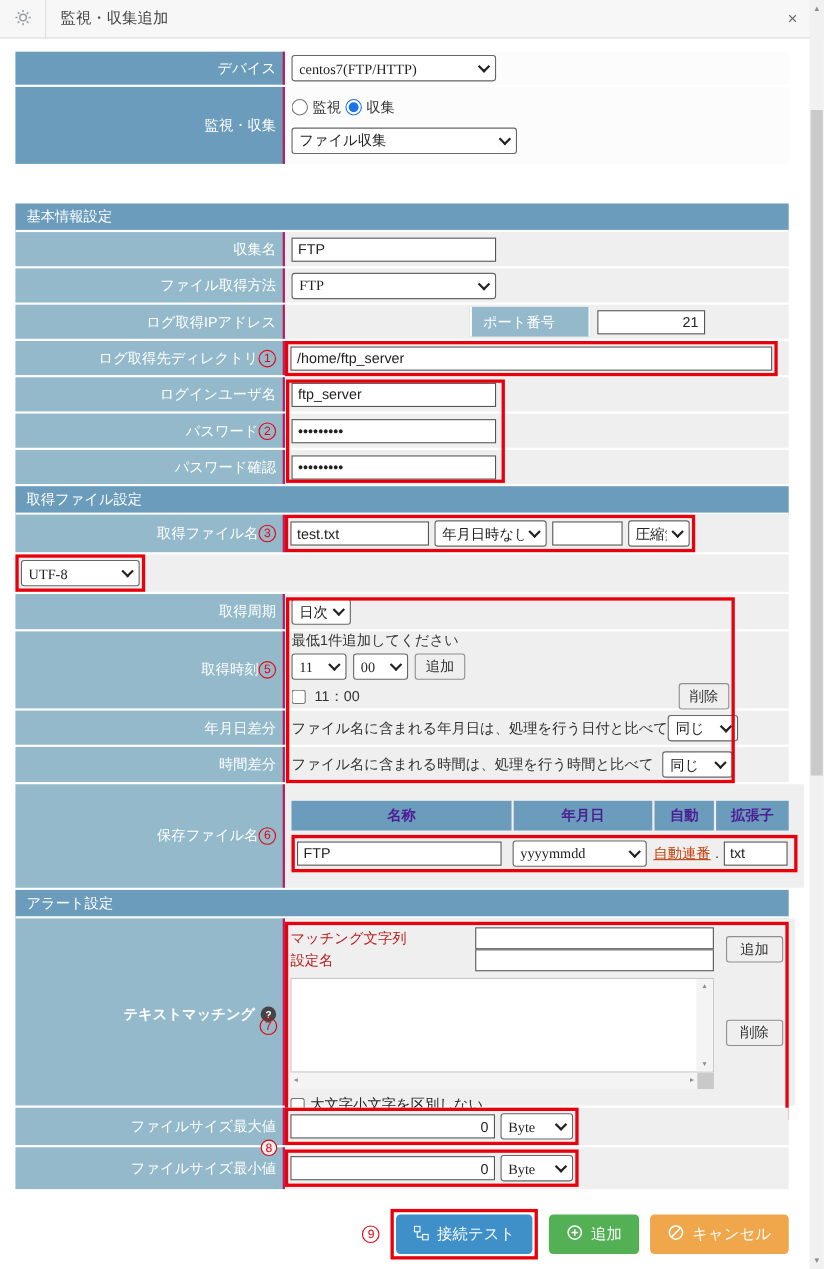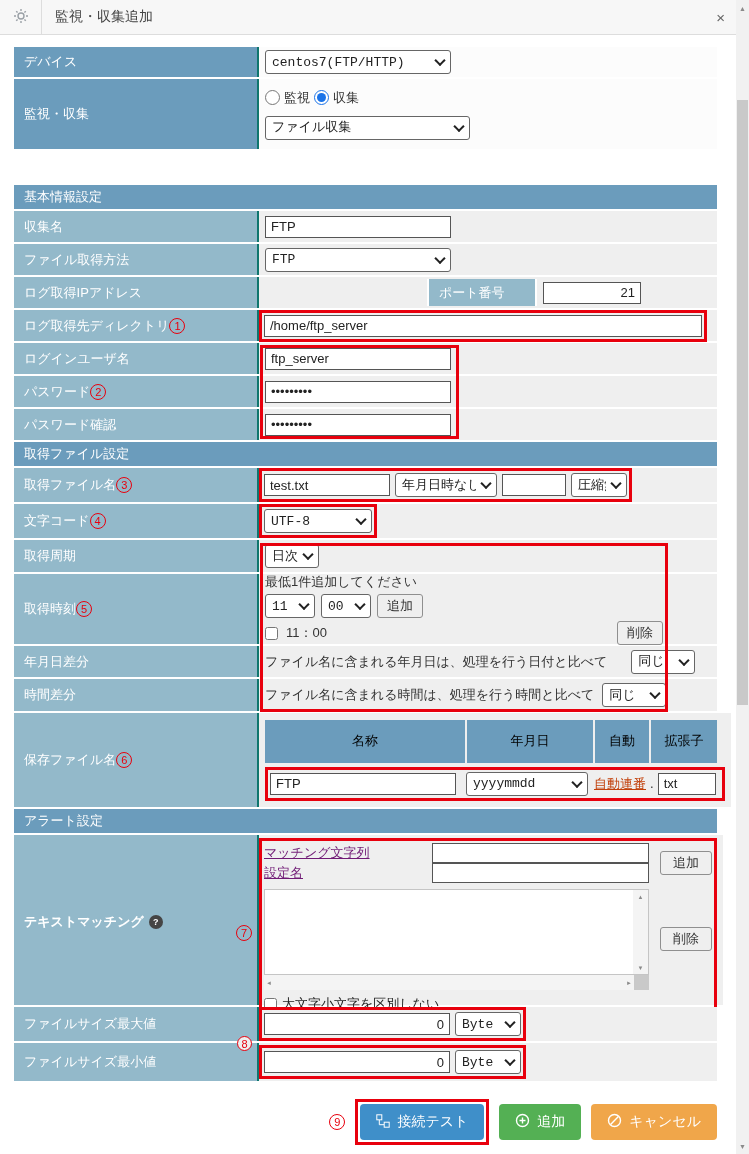--- a/index.html
+++ b/index.html
@@ -34,21 +34,21 @@
   .sb-arrow { position: absolute; left: 0; width: 13px; height: 14px;
     font-size: 7px; color: #8a8a8a; display: flex; align-items: center; justify-content: center; }
   .sb-arrow.up { top: 1px; } .sb-arrow.down { bottom: 1px; }
   .sb-thumb { position: absolute; left: 1px; width: 11px; top: 100px; height: 605px; background: #c9c9c9; }
   
   .main { position: absolute; left: 14px; top: 47px; width: 703px; }
   .trow { display: flex; border-bottom: 2px solid #fff; }
   .tlabel {
     width: 245px; flex: none; background: #93b9ca; color: #fff;
     padding: 0 6px 0 10px; display: flex; align-items: center;
-    border-right: 2px solid #0f766e; position: relative; justify-content: flex-start;
+    border-right: 2px solid #be185d; position: relative; justify-content: flex-end;
   }
   .tlabel.dark { background: #6b9cbc; }
   .tcontent { flex: 1; background: #efefef; padding: 3px 6px; display: flex; align-items: center; }
   .tcontent.white { background: #fcfcfc; }
   .section-h {
     background: #6b9cbc; color: #fff; height: 26px; padding: 0 10px;
     display: flex; align-items: center; border-bottom: 2px solid #fff;
   }
   .gap { height: 34px; }
   
@@ -58,21 +58,21 @@
   
   .inp {
     border: 1px solid #555; background: #fff; height: 22px; padding: 0 5px;
     font-size: 13px; font-family: inherit; color: #222;
   }
   .inp.right { text-align: right; }
   .sel { position: relative; display: inline-block; height: 24px; }
   .sel select {
     appearance: none; -webkit-appearance: none; width: 100%; height: 24px;
     border: 1px solid #666; border-radius: 3px; background: #fff;
-    padding: 0 20px 0 6px; font-size: 13px; font-family: Liberation Mono, monospace; color: #222;
+    padding: 0 20px 0 6px; font-size: 13px; font-family: Liberation Serif, serif; color: #222;
   }
   .sel::after {
     content: ""; position: absolute; right: 7px; top: 50%; width: 6px; height: 6px;
     border-right: 2px solid #222; border-bottom: 2px solid #222;
     transform: translateY(-70%) rotate(45deg); pointer-events: none;
   }
   .btn-small {
     border: 1px solid #8f8f8f; border-radius: 3px; background: #efefef;
     padding: 2px 9px; font-size: 13px; font-family: inherit; color: #333; cursor: pointer;
   }
@@ -96,29 +96,29 @@
   }
   .time-col { display: flex; flex-direction: column; gap: 3px; width: 100%; }
   .time-line { display: flex; align-items: center; gap: 6px; }
   .time-line3 { display: flex; align-items: center; gap: 8px; width: 398px; }
   .time-line3 .btn-small { margin-left: auto; }
   .savegrid-h {
     display: grid; grid-template-columns: 200px 126px 54px 66px; gap: 2px; width: 452px;
     margin-bottom: 4px;
   }
   .savegrid-h > div {
-    background: #6b9cbc; color: #000000; height: 43px;
-    display: flex; align-items: center; justify-content: center;
+    background: #6b9cbc; color: #4c1d95; height: 27px;
+    display: flex; align-items: center; justify-content: center; font-weight: bold;
   }
   .savegrid-r { display: grid; grid-template-columns: 194px 124px 56px 70px; gap: 2px; align-items: center; }
   .auto-link { color: #c2410c; text-decoration: underline; cursor: pointer; justify-self: center; }
   .save-wrap { display: flex; flex-direction: column; justify-content: center; }
   .match-left { display: flex; flex-direction: column; width: 385px; }
   .match-line { display: flex; align-items: center; }
-  .match-line .mlabel { width: 168px; color: #701a75; text-decoration: underline; }
+  .match-line .mlabel { width: 168px; color: #b91c1c; }
   .listbox { width: 385px; height: 86px; background: #fff; border: 1px solid #c5c5c5; position: relative; margin-top: 6px; }
   .vsb { position: absolute; right: 0; top: 0; bottom: 0; width: 15px; background: #f4f4f4; }
   .vsb .a { position: absolute; left: 0; width: 15px; height: 13px; font-size: 6px; color: #8a8a8a;
     display: flex; align-items: center; justify-content: center; }
   .vsb .a.up { top: 0; } .vsb .a.dn { bottom: 0; }
   .hsb-row { display: flex; width: 385px; }
   .hsb { flex: 1; height: 15px; background: #f4f4f4; display: flex; align-items: center;
     justify-content: space-between; padding: 0 2px; font-size: 6px; color: #8a8a8a; }
   .corner { width: 15px; height: 15px; background: #c9c9c9; }
   .case-line { display: flex; align-items: center; gap: 5px; margin-top: 5px; color: #222; }
@@ -295,24 +295,20 @@
           </span>
           <input class="inp" style="width: 64px;" value="">
           <span class="sel" style="width:56px">
             <select><option>圧縮無</option></select>
           </span>
         </span>
       </div>
     </div>
 
     <div class="trow h36">
-      <div class="tlabel">
-        <span>文字コード</span>
-        <span class="ann">4</span>
-      </div>
       <div class="tcontent" style="padding-left:0">
         <span class="rb">
           <span class="sel" style="width:108px">
             <select><option>UTF-8</option></select>
           </span>
         </span>
       </div>
     </div>
 
     <div class="trow h34">
@@ -349,21 +345,21 @@
             <button class="btn-small">削除</button>
           </div>
         </div>
       </div>
     </div>
 
     <div class="trow h33">
       <div class="tlabel">
           <span>年月日差分</span>
         </div>
-      <div class="tcontent" style="gap:24px">
+      <div class="tcontent" style="gap:0">
         <span>ファイル名に含まれる年月日は、処理を行う日付と比べて</span>
         <span class="sel" style="width:64px">
           <select><option>同じ</option></select>
         </span>
       </div>
     </div>
 
     <div class="trow h34">
       <div class="tlabel">
           <span>時間差分</span>

